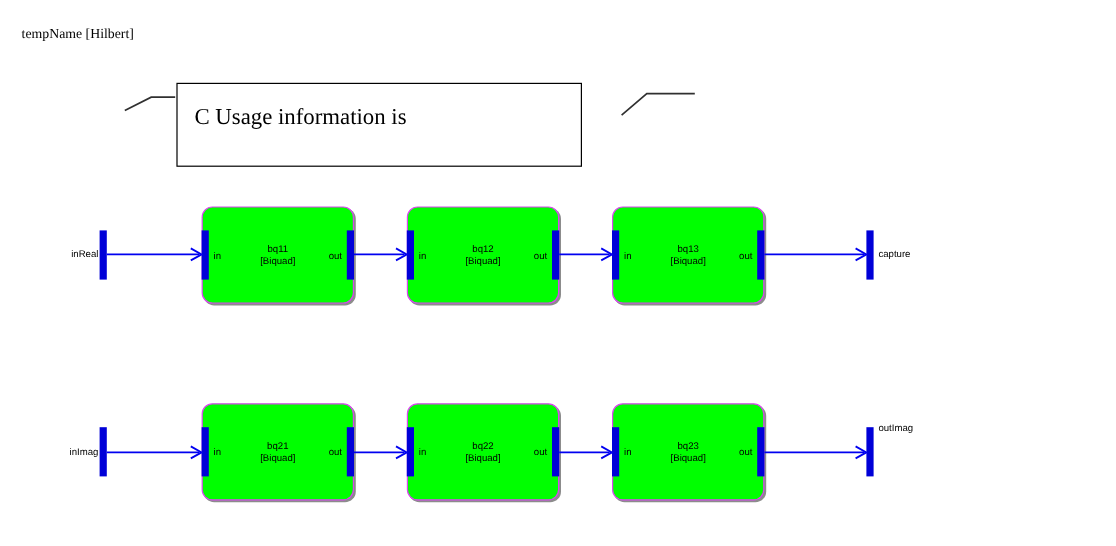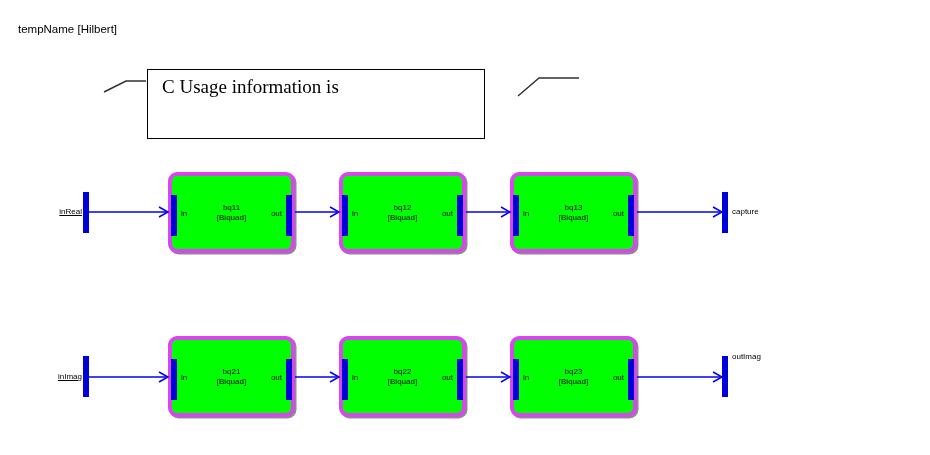--- a/index.html
+++ b/index.html
@@ -1,55 +1,55 @@
 <!DOCTYPE html>
 <html style="--block-fill: #00ff00; --port-bar: #0000d8; --signal-line: #0000f0; --leader-line: #303030;"><head>
 <meta charset="utf-8">
 <style>
   html,body{margin:0;padding:0;background:#ffffff;}
   #canvas{
     position:relative;width:930px;height:455px;background:#ffffff;overflow:hidden;
     font-family:"Liberation Sans",sans-serif;color:#000;
   }
   
-  .model-title{position:absolute;left:18px;top:23px;font-size:11.5px;letter-spacing:0px;}
+  .model-title{position:absolute;left:18px;top:23px;font-size:11.5px;letter-spacing:0px;font-family:Liberation Serif, serif;}
   
   .callout{
     position:absolute;border:1px solid #000;background:#fff;box-sizing:border-box;
     font-family:"Liberation Serif",serif;font-size:19px;line-height:23px;
-    padding:5px 6px 0 14px;white-space:nowrap;
+    padding:16px 6px 0 14px;white-space:nowrap;
   }
   #callout1{left:147px;top:69px;width:338px;height:70px;}
   #callout2{left:580px;top:65px;width:340px;height:82px;}
   
   #wires{position:absolute;left:0;top:0;width:930px;height:455px;pointer-events:none;z-index:5;}
   #wires .sig{stroke:var(--signal-line,#0000f0);stroke-width:1.5;fill:none;}
   #wires .leader{stroke:var(--leader-line,#303030);stroke-width:1.4;fill:none;}
   
   .block{
     position:absolute;width:127px;height:81px;box-sizing:border-box;
     background:var(--block-fill,#00ff00);
-    border:4px solid #d946ef;border-radius:9px;
+    border:1px solid #d946ef;border-radius:9px;
     box-shadow:1.5px 1.5px 0 #8c8c8c;
     z-index:2;
   }
   .port-bar{position:absolute;width:6px;height:41px;top:19px;background:var(--port-bar,#0000d8);z-index:3;}
   .port-bar.left{left:-1px;}
   .port-bar.right{right:-1px;}
   .port-label{position:absolute;top:50%;transform:translateY(-50%);font-size:8px;line-height:9px;}
   .port-label.in{left:9px;}
   .port-label.out{right:9px;}
   .block-label{
     position:absolute;left:0;width:100%;top:50%;transform:translateY(-50%);
     text-align:center;font-size:8px;line-height:10px;
   }
   
   .io-bar{position:absolute;width:6px;height:41px;background:var(--port-bar,#0000d8);z-index:4;}
   .io-label{position:absolute;font-size:8px;line-height:10px;z-index:4;}
-  .io-label.right-align{text-align:right;text-decoration:underline;}
+  .io-label.right-align{text-align:right;}
 </style>
 </head>
 <body>
 
 <div id="canvas">
 
   <div class="model-title">tempName [Hilbert]</div>
 
   <svg id="wires" viewBox="0 0 930 455">
 

